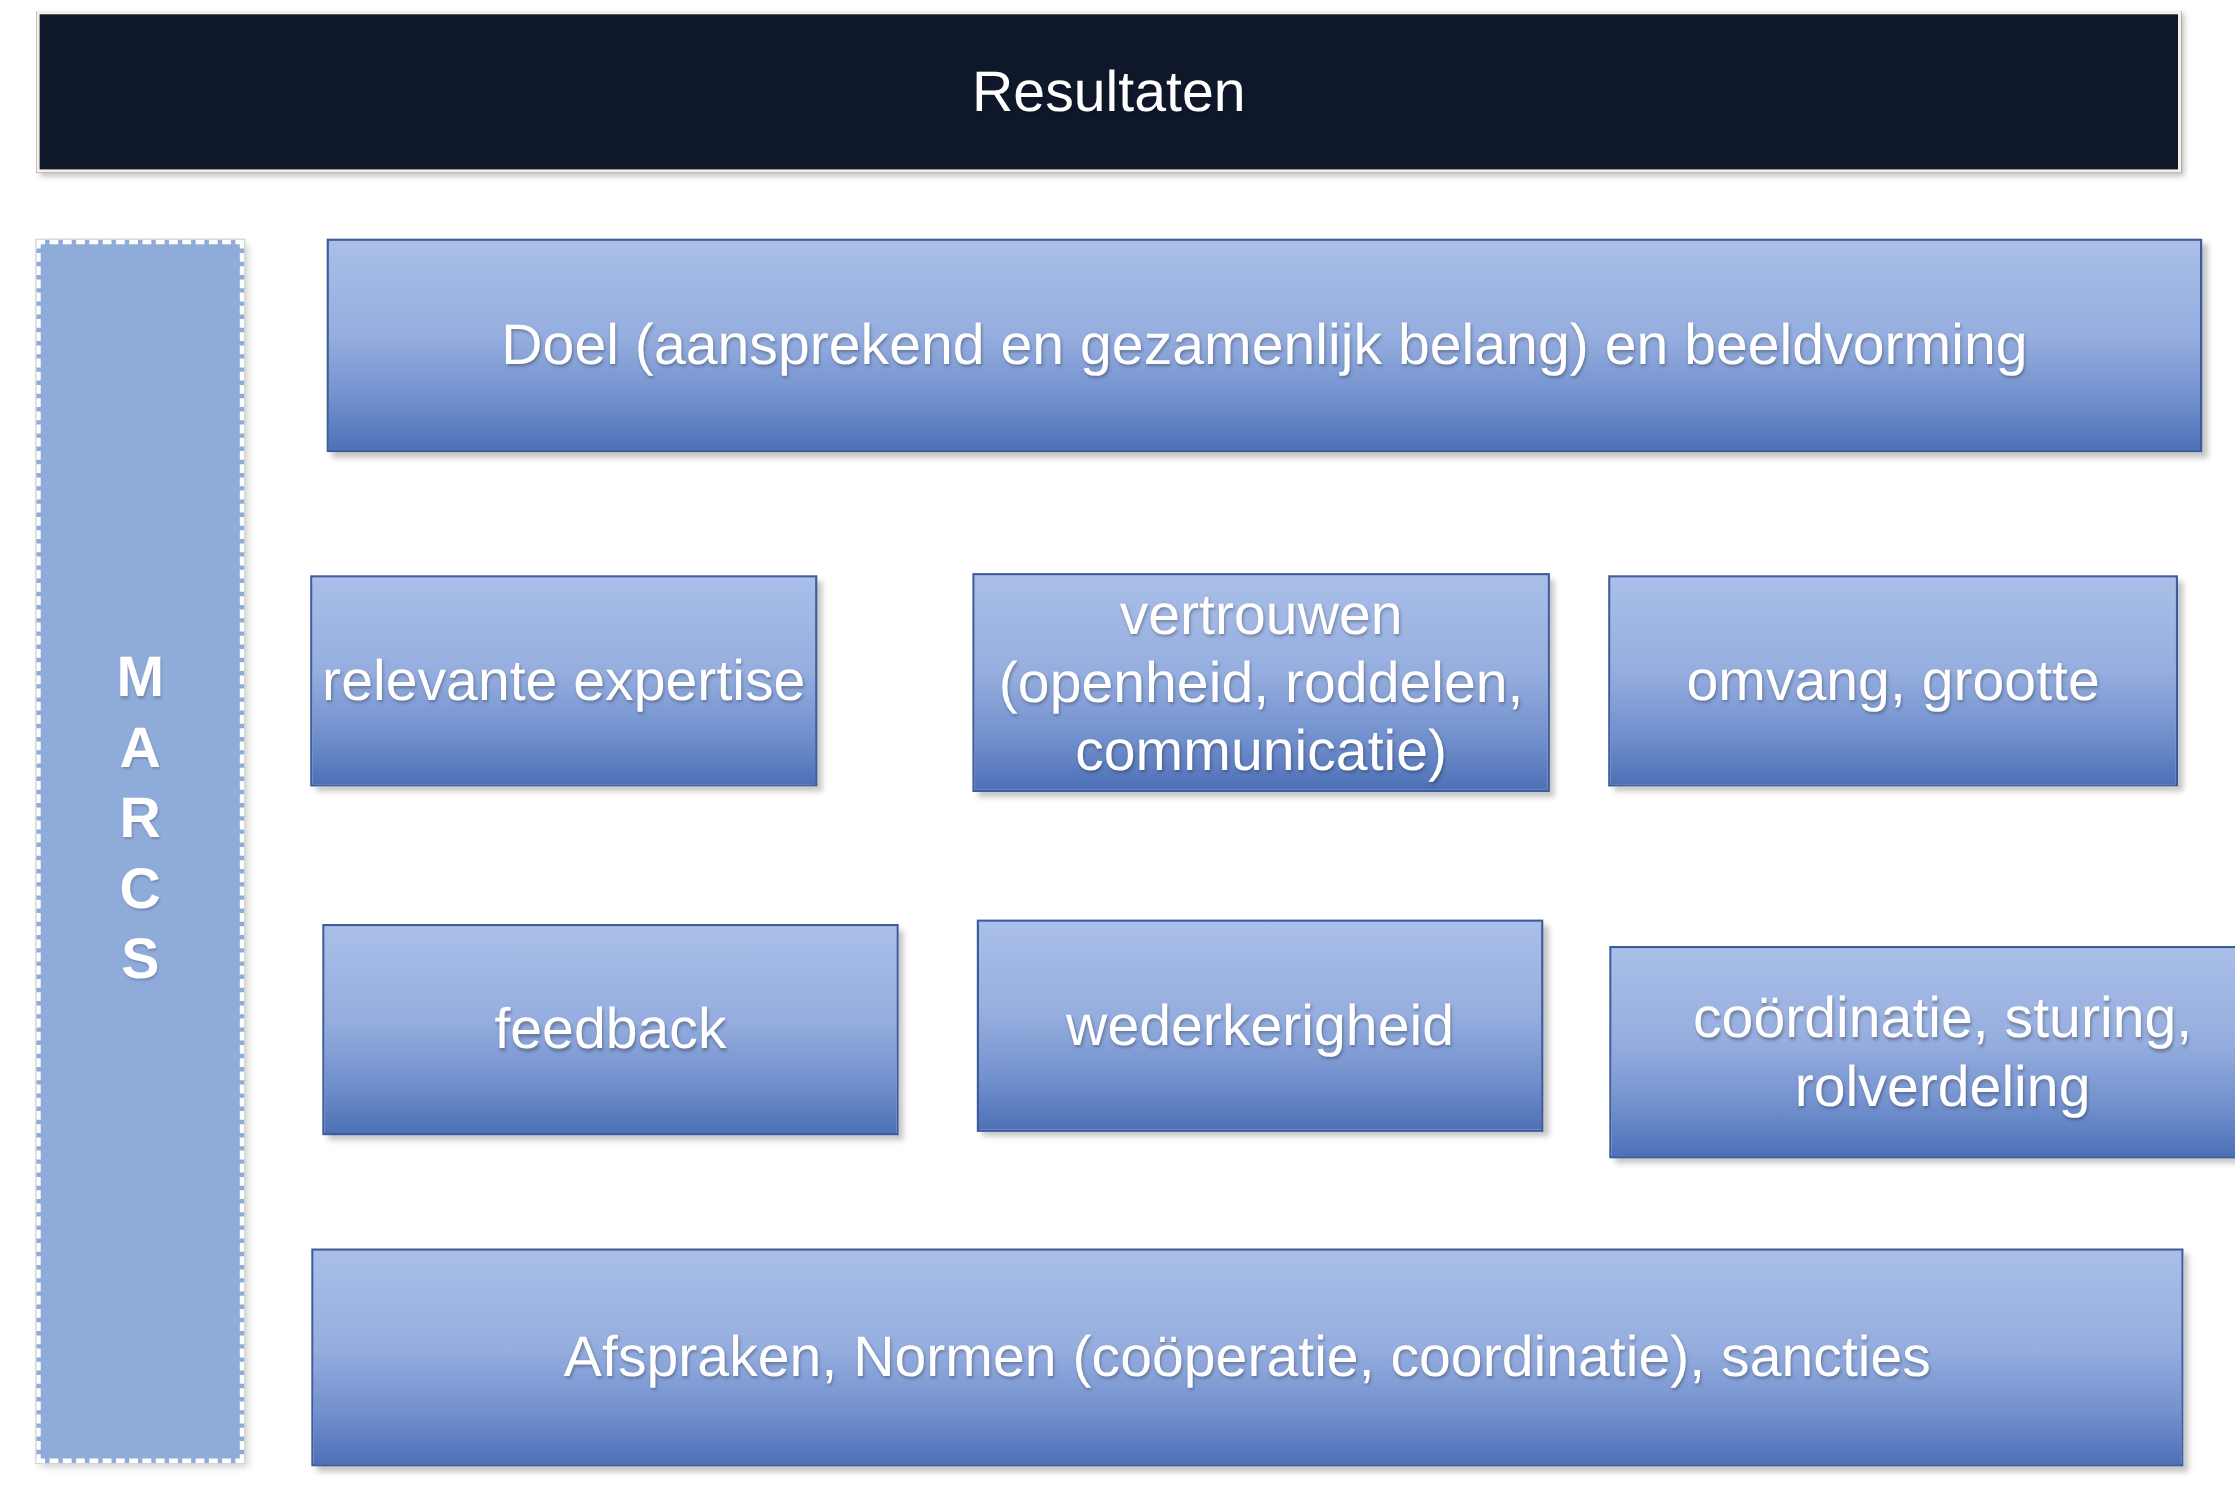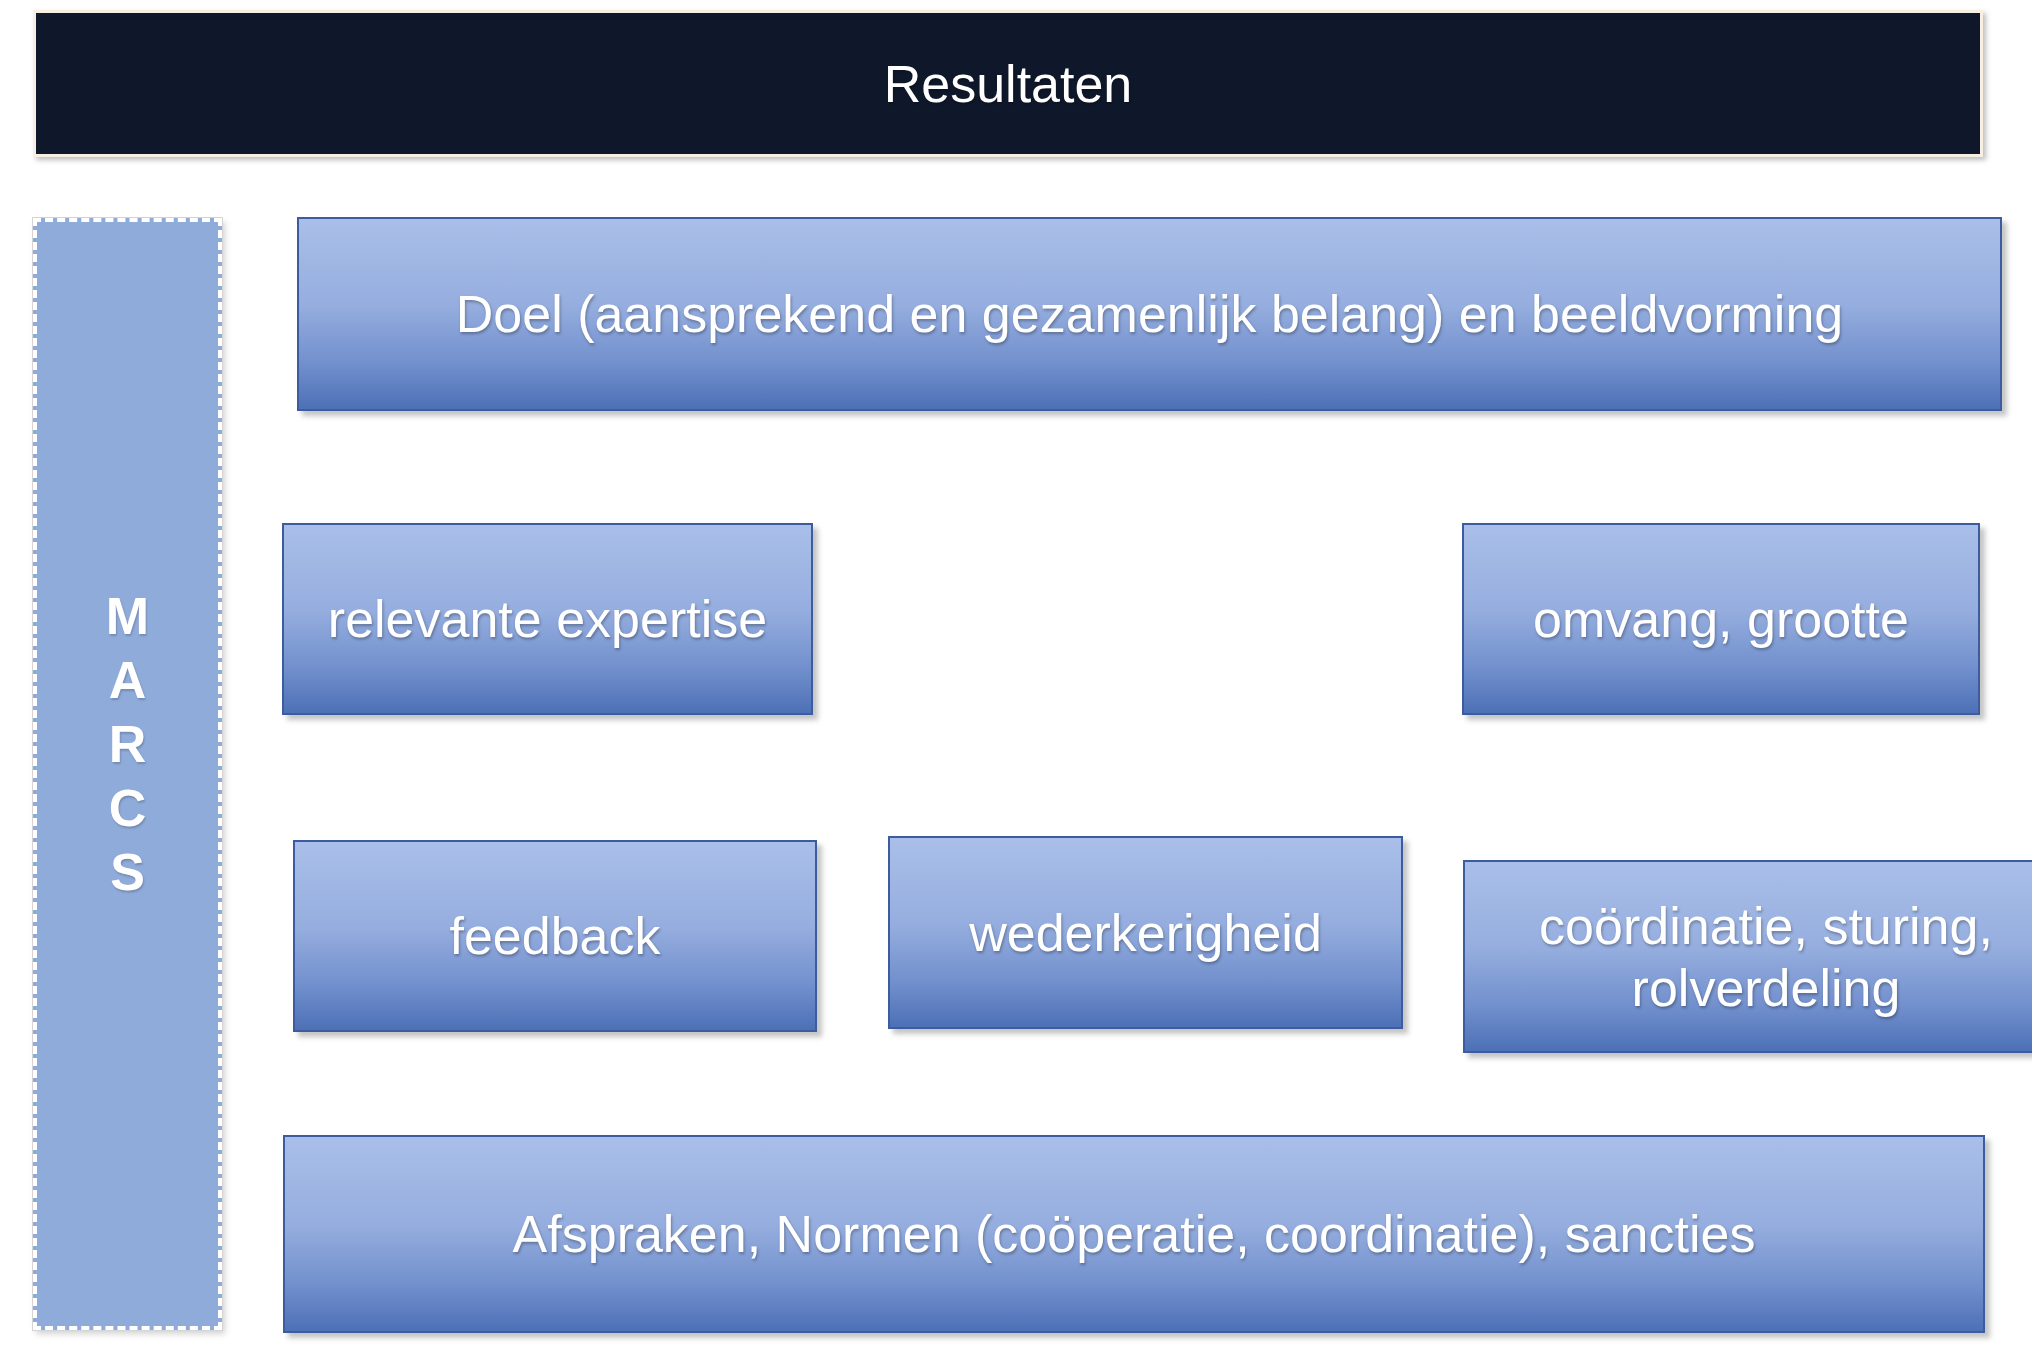--- a/index.html
+++ b/index.html
@@ -46,21 +46,21 @@
   
   .bluebox{
     background:linear-gradient(180deg,#A9BFE9 0%,#96AEDF 45%,#7391CE 75%,#4D70B6 100%);
     border:2px solid #3D5C9D;
     box-shadow:5px 5px 5px rgba(110,110,110,0.40);
     font-size:52px;
     line-height:62px;
     text-shadow:1px 2px 3px rgba(0,0,0,0.30);
   }
   .doel   {left:277px; top:217px; width:1705px;height:194px;margin-left:20px;}
-  .r2a    {left:282px; top:523px; width:531px; height:192px;}
+  .r2a    {left:282px; top:523px; width:461px; height:192px;}
   .r2b    {left:884px; top:521px; width:525px; height:199px;}
   .r2c    {left:1462px;top:523px; width:518px; height:192px;}
   .r3a    {left:293px; top:840px; width:524px; height:192px;}
   .r3b    {left:888px; top:836px; width:515px; height:193px;}
   .r3c    {left:1463px;top:860px; width:606px; height:193px;}
   .bottom {left:283px; top:1135px;width:1702px;height:198px;}
 </style>
 </head>
 <body>
 
@@ -73,20 +73,23 @@
     <span>A</span>
     <span>R</span>
     <span>C</span>
     <span>S</span>
   </div>
 
   <div class="shape bluebox doel">Doel (aansprekend en gezamenlijk belang) en beeldvorming</div>
 
   <div class="shape bluebox r2a">relevante expertise</div>
 
+  <div class="shape bluebox r2b">vertrouwen
+(openheid, roddelen,
+communicatie)</div>
 
   <div class="shape bluebox r2c">omvang, grootte</div>
 
   <div class="shape bluebox r3a">feedback</div>
 
   <div class="shape bluebox r3b">wederkerigheid</div>
 
   <div class="shape bluebox r3c">coördinatie, sturing,
 rolverdeling</div>
 

